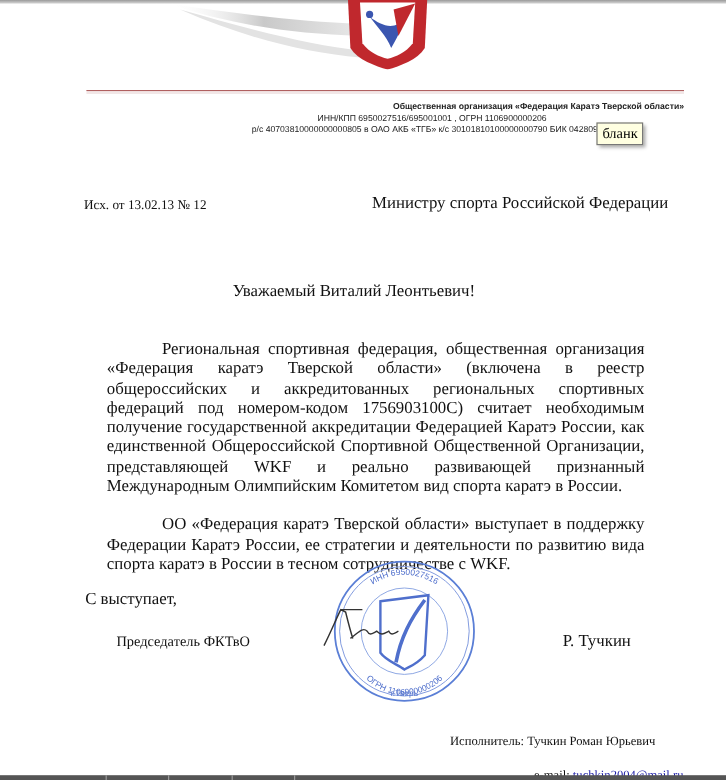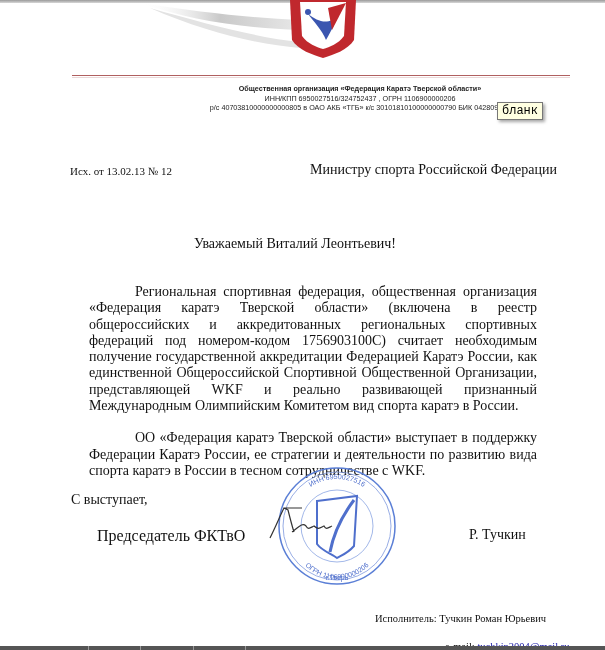--- a/index.html
+++ b/index.html
@@ -3,29 +3,29 @@
 <meta charset="utf-8">
 <style>
   html, body { margin:0; padding:0; }
   body { width:605px; height:650px; position:relative; overflow:hidden; background:#ffffff; font-family:"Liberation Serif", serif; color:#111; }
   .topbar { position:absolute; left:0; top:0; width:605px; height:3px; background:linear-gradient(#9a9a9a,#d8d8d8); }
   .swoosh { position:absolute; left:0; top:0; width:605px; height:60px; }
   .logo { position:absolute; left:288px; top:0; width:70px; height:58px; }
   .hrule { position:absolute; left:72px; top:75px; width:498px; height:1px; background:#b06060; }
   .hrule2 { position:absolute; left:72px; top:77px; width:498px; height:1px; background:#ead8d8; }
   .org { position:absolute; left:150px; top:84px; width:420px; text-align:center; font-family:"Liberation Sans", sans-serif; font-size:7.2px; line-height:9.5px; color:#222; }
-  .org .b { font-weight:bold; }
-  .tooltip { position:absolute; left:497px; top:102px; padding:1px 4px; border:1px solid #777; background:#ffffe1; font-family:Liberation Mono, monospace; font-size:12px; box-shadow:2px 2px 3px rgba(0,0,0,0.35); color:#000; }
+  .org .b { font-weight:bold;text-align:right; }
+  .tooltip { position:absolute; left:497px; top:102px; padding:1px 4px; border:1px solid #777; background:#ffffe1; font-family:Liberation Serif, serif; font-size:12px; box-shadow:2px 2px 3px rgba(0,0,0,0.35); color:#000; }
   .outref { position:absolute; left:70px; top:165px; font-size:11px; }
   .addressee { position:absolute; left:310px; top:162px; font-size:14px; }
   .greeting { position:absolute; left:0; width:590px; top:236px; text-align:center; font-size:14px; }
   .body { position:absolute; left:73px; top:268px; width:480px; font-size:14px; line-height:16.3px; text-align:justify; }
   .body p { margin:16px; text-indent:46px; }
   .regards { position:absolute; left:71px; top:492px; font-size:14px; }
-  .chair { position:absolute; left:97px; top:527px; font-size:16px; }
+  .chair { position:absolute; left:97px; top:527px; font-size:12px; }
   .signname { position:absolute; left:469px; top:527px; font-size:14px; }
   .stamp { position:absolute; left:262px; top:456px; width:150px; height:140px; }
   .contact { position:absolute; left:375px; top:597px; font-size:10.5px; line-height:12px; }
   .contact .row { white-space:nowrap;margin-top:16px; }
   .contact a { color:#1a1aa6; text-decoration:underline; }
   .bottombar { position:absolute; left:0; top:646px; width:605px; height:4px; background:#555; }
   .bottombar span { position:absolute; top:0; width:1px; height:4px; background:#999; }
 </style>
 </head>
 <body>
@@ -50,21 +50,21 @@
   <path d="M20,14 C28,20 36,24 44,20 L56,4 C50,16 44,30 38,40 C34,30 26,22 20,14 Z" fill="#3b56b0"></path>
   <path d="M40,8 L58,3 L44,30 Z" fill="#c0282d"></path>
   <circle cx="20" cy="12" r="3" fill="#3b56b0"></circle>
 </svg>
 
 <div class="hrule"></div>
 <div class="hrule2"></div>
 
 <div class="org">
   <div class="b">Общественная организация «Федерация Каратэ Тверской области»</div>
-  <div>ИНН/КПП 6950027516/324752437 , ОГРН 1106900000206</div>
+  <div>ИНН/КПП 6950027516/695001001 , ОГРН 1106900000206</div>
   <div>р/с 40703810000000000805 в ОАО АКБ «ТГБ»  к/с 30101810100000000790    БИК 042809790</div>
 </div>
 
 <div class="tooltip">бланк</div>
 
 <div class="outref">Исх. от 13.02.13  № 12</div>
 <div class="addressee">Министру спорта Российской Федерации</div>
 
 <div class="greeting">Уважаемый  Виталий Леонтьевич!</div>
 

